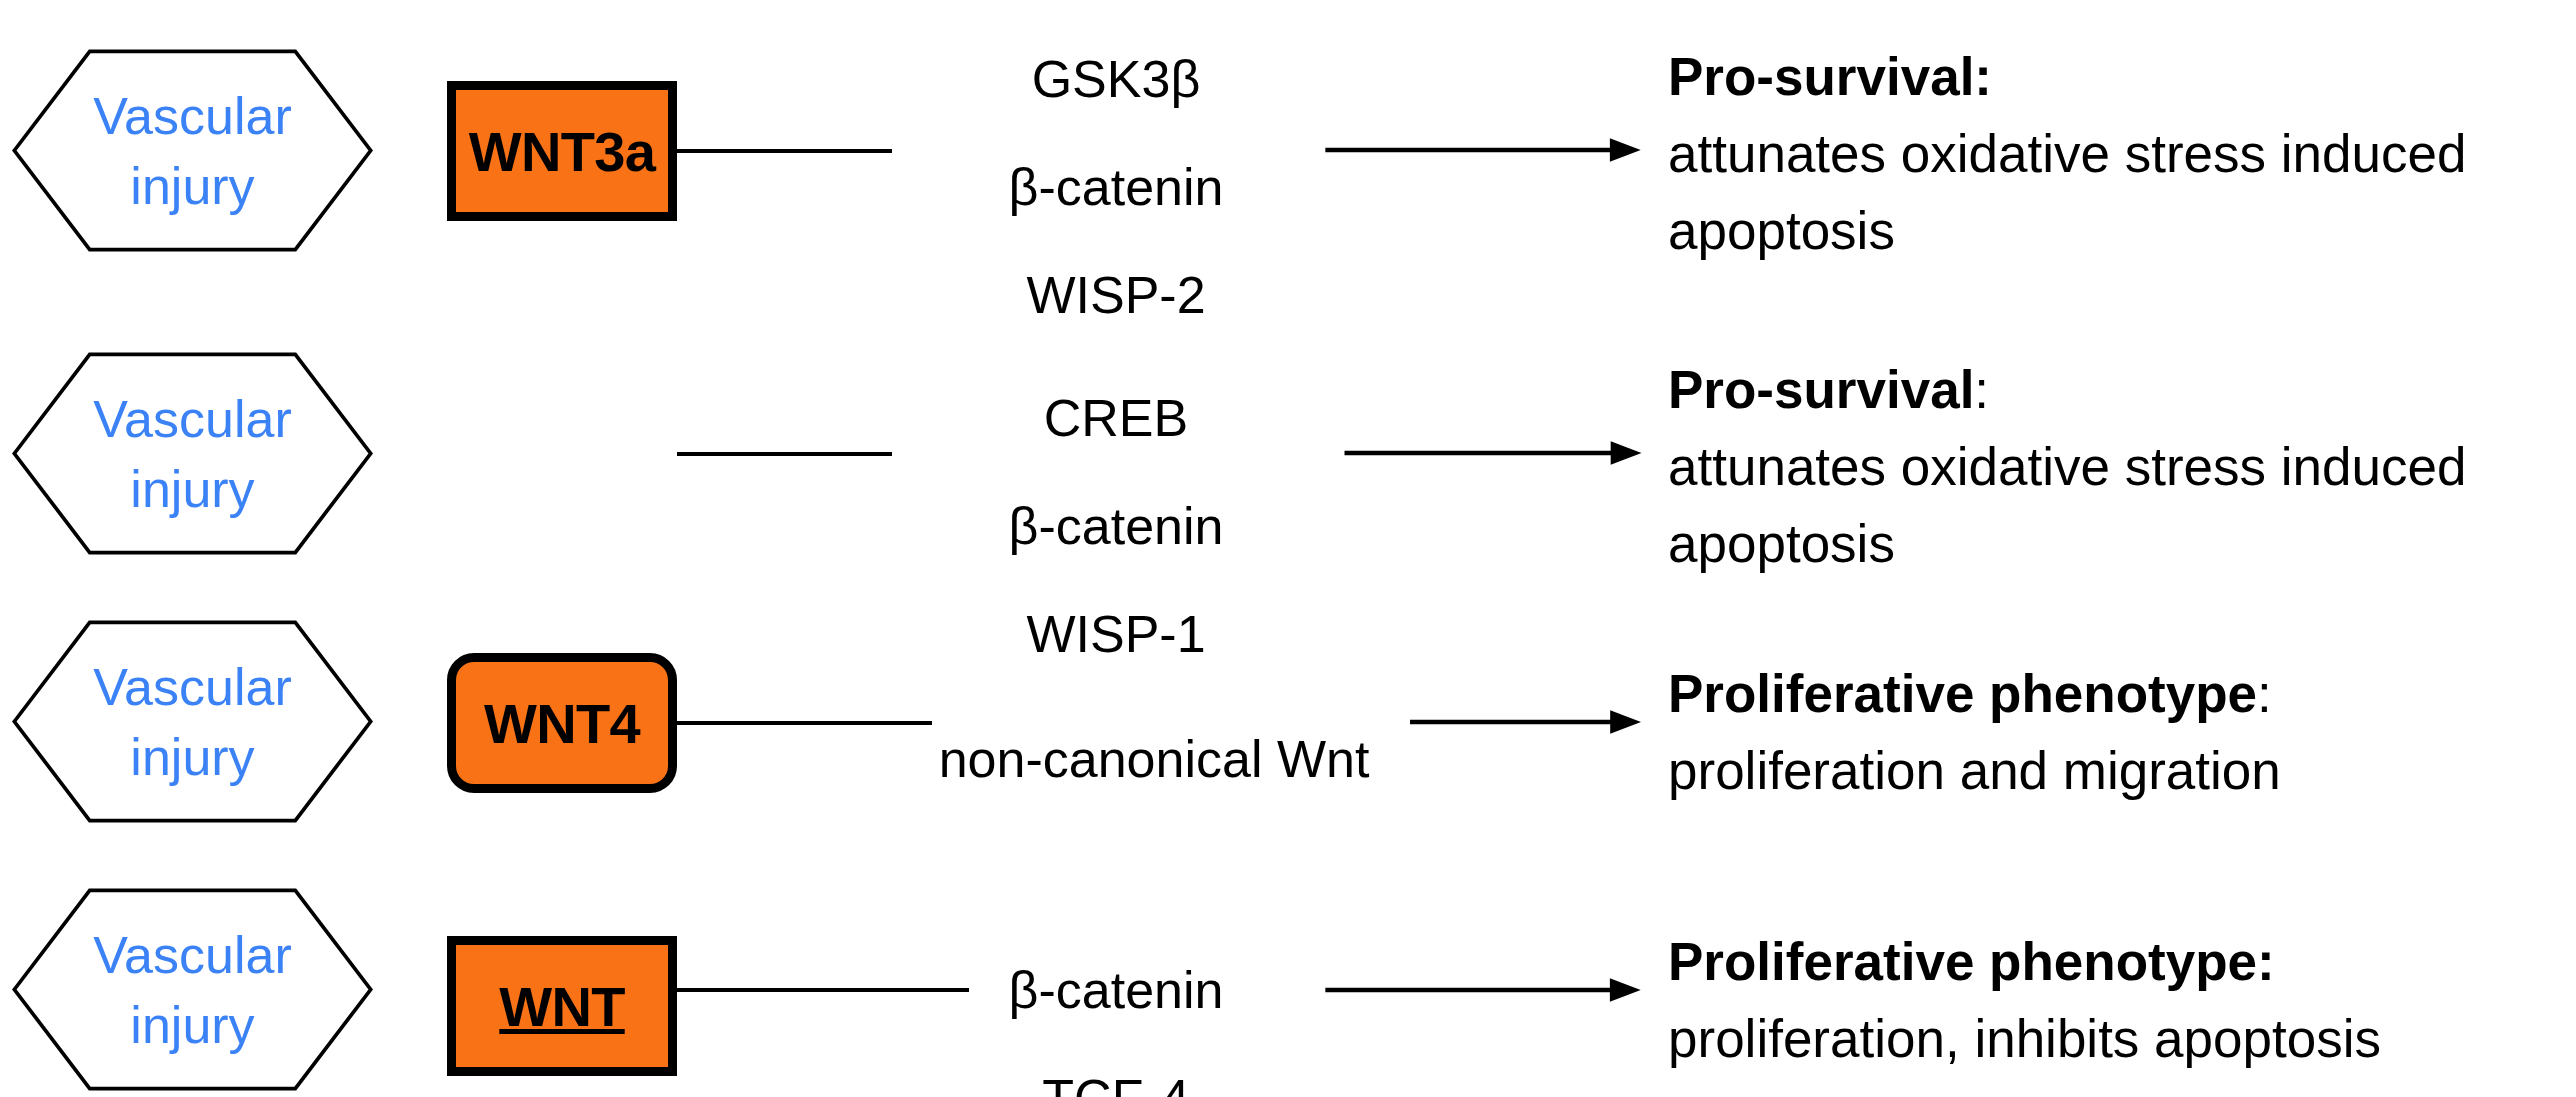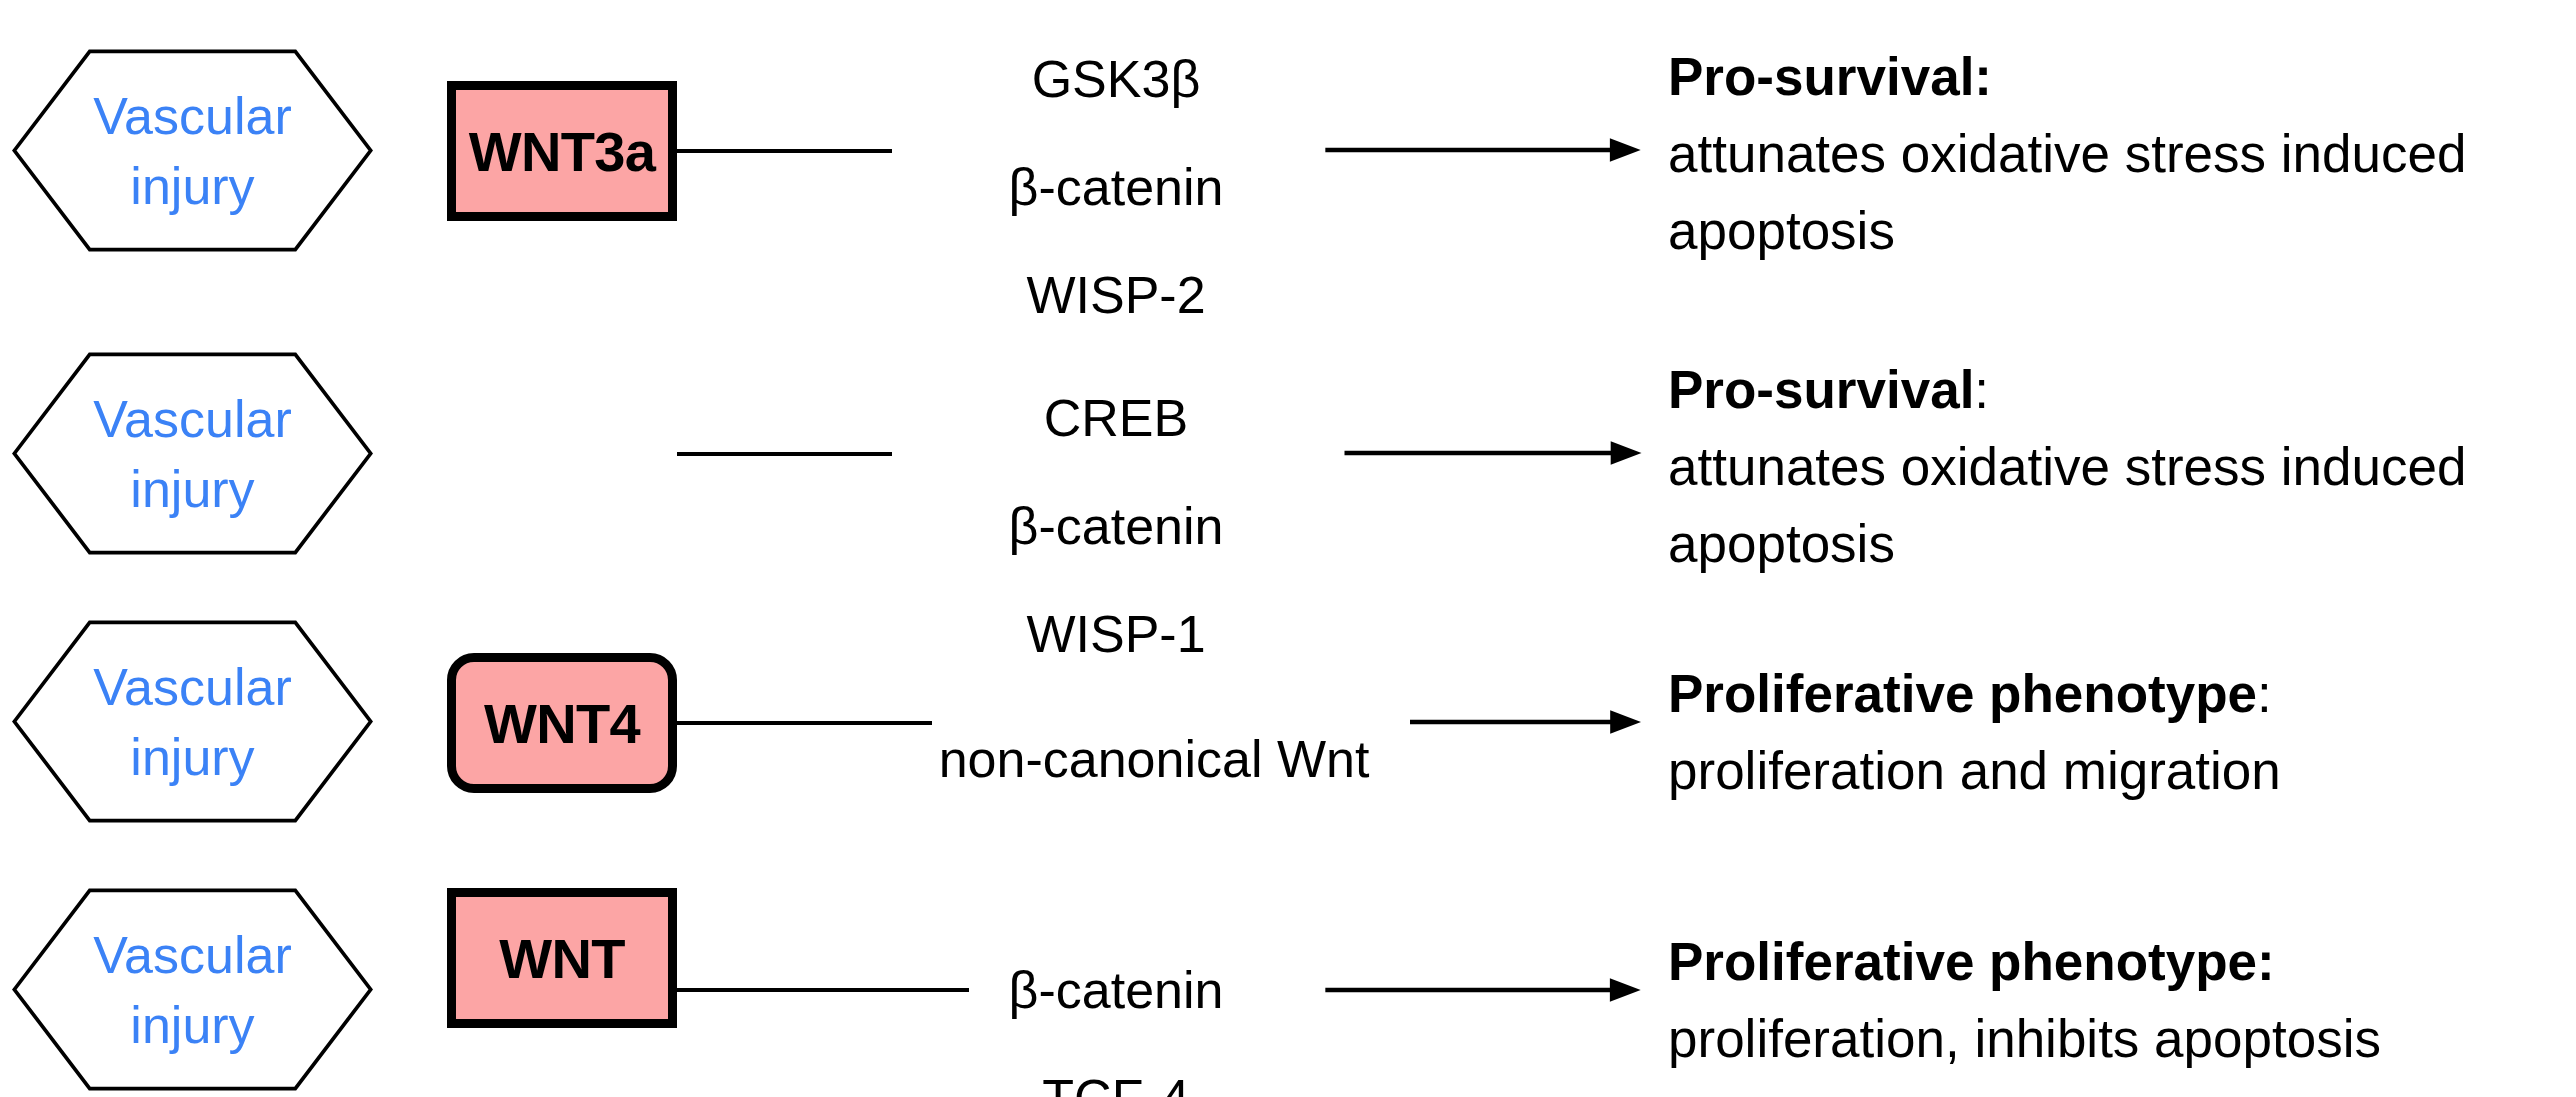--- a/index.html
+++ b/index.html
@@ -25,21 +25,21 @@
     position: absolute; left: 63px; top: 0; width: 237px; height: 207px;
     display: flex; align-items: center; justify-content: center;
     text-align: center; font-size: 52px; line-height: 70px; color: #3b82f6;
   }
 
   
   .gene-box {
     box-sizing: border-box;
     width: 230px; height: 140px;
     border: 9px solid #000000;
-    background: #fca5a5;
+    background: #f97316;
     display: flex; align-items: center; justify-content: center;
   }
   .gene-label { font-weight: 700; font-size: 56px; letter-spacing: -0.7px; }
 
   
   .stub { height: 3.7px; background: #000000; }
 
   
   .mediators {
     width: 518px; text-align: center;
@@ -156,21 +156,21 @@
     <span class="line">proliferation and migration</span>
   </div>
 
   <div class="abs hex-wrap" style="left:11px; top:886px;">
     <svg width="363" height="207" viewBox="0 0 490 280">
       <polygon points="4,140 106,6 384,6 486,140 384,274 106,274" fill="#ffffff" stroke="#000000" stroke-width="5"></polygon>
     </svg>
     <div class="hex-label">Vascular injury</div>
   </div>
 
-  <div class="abs gene-box" style="left:447px; top:888px;">
+  <div class="abs gene-box" style="left:447px; top:936px;text-decoration:underline;">
     <span class="gene-label">WNT</span>
   </div>
 
   <div class="abs stub" style="left:677px; top:988px; width:292px;"></div>
 
   <div class="abs mediators" style="left:857px; top:918px;">
     <span>β-catenin</span>
     <span>TCF-4</span>
   </div>
 

